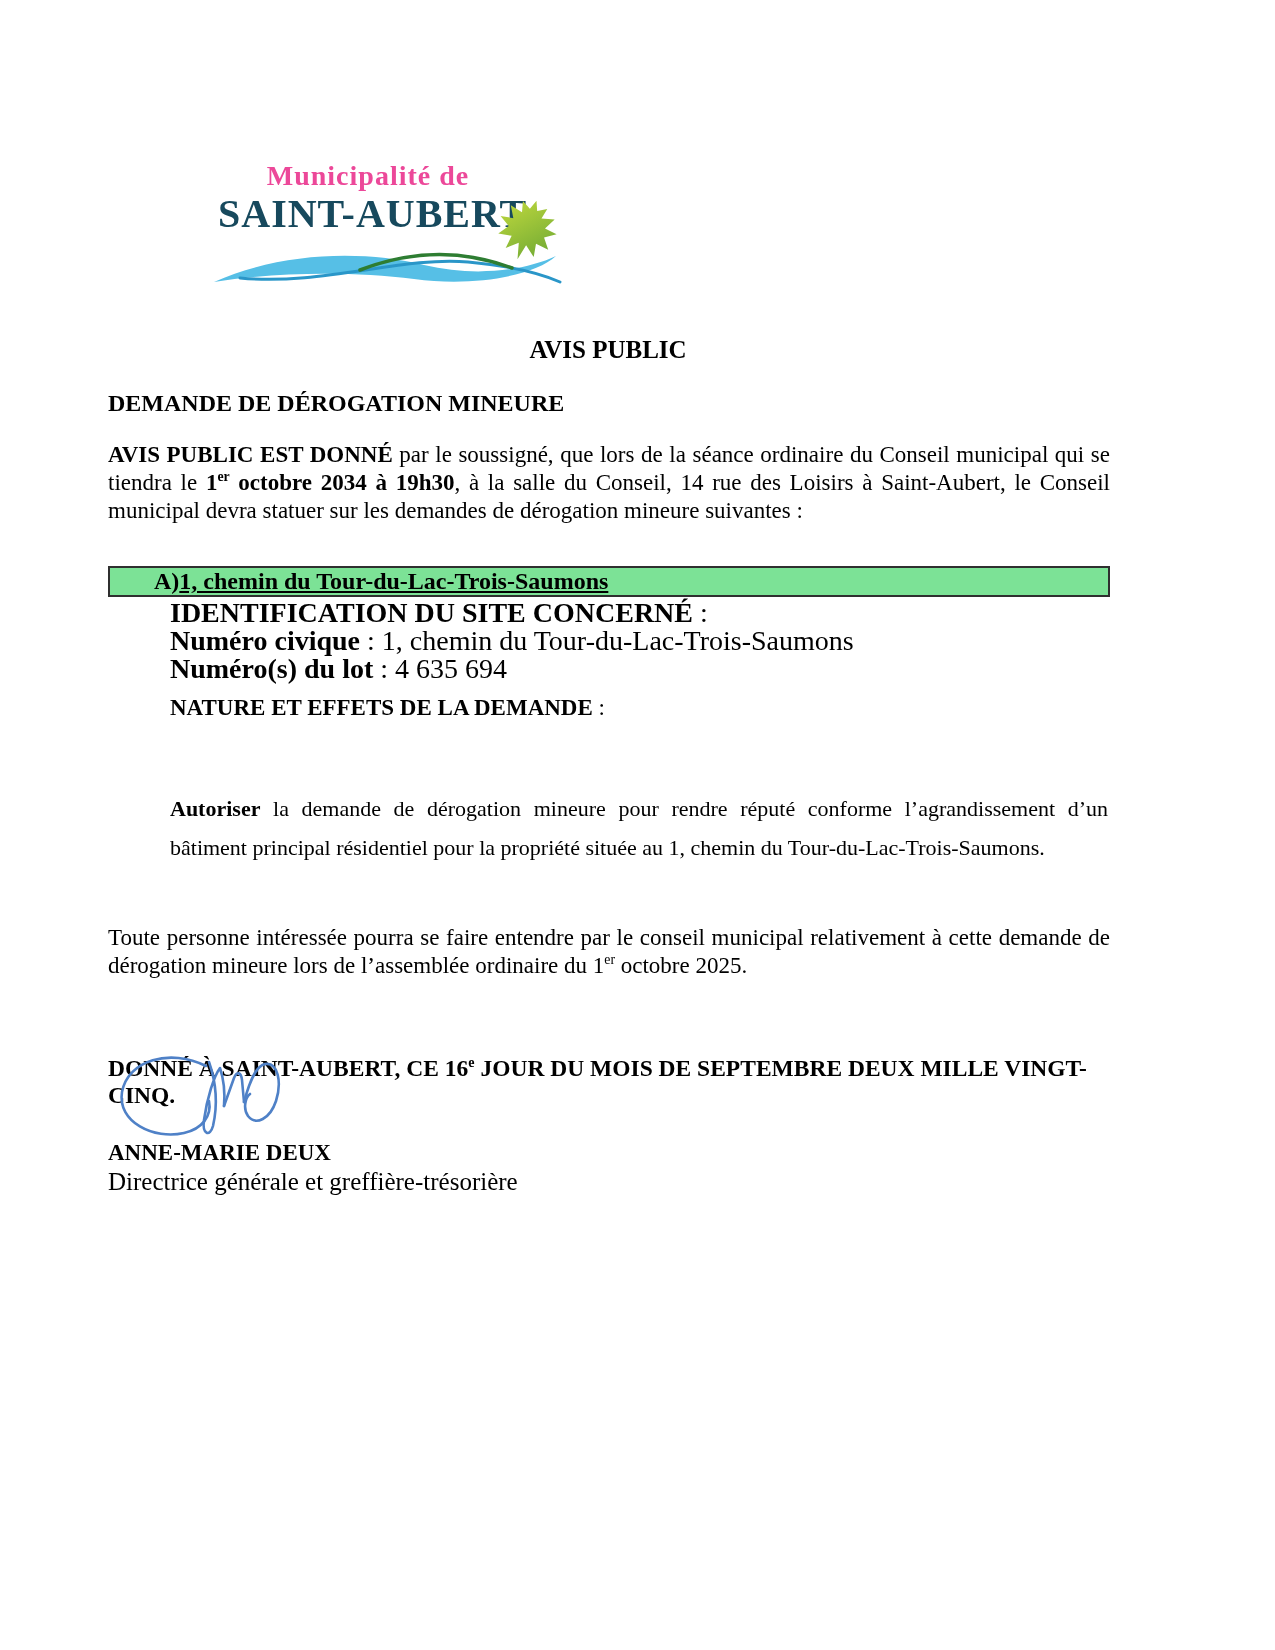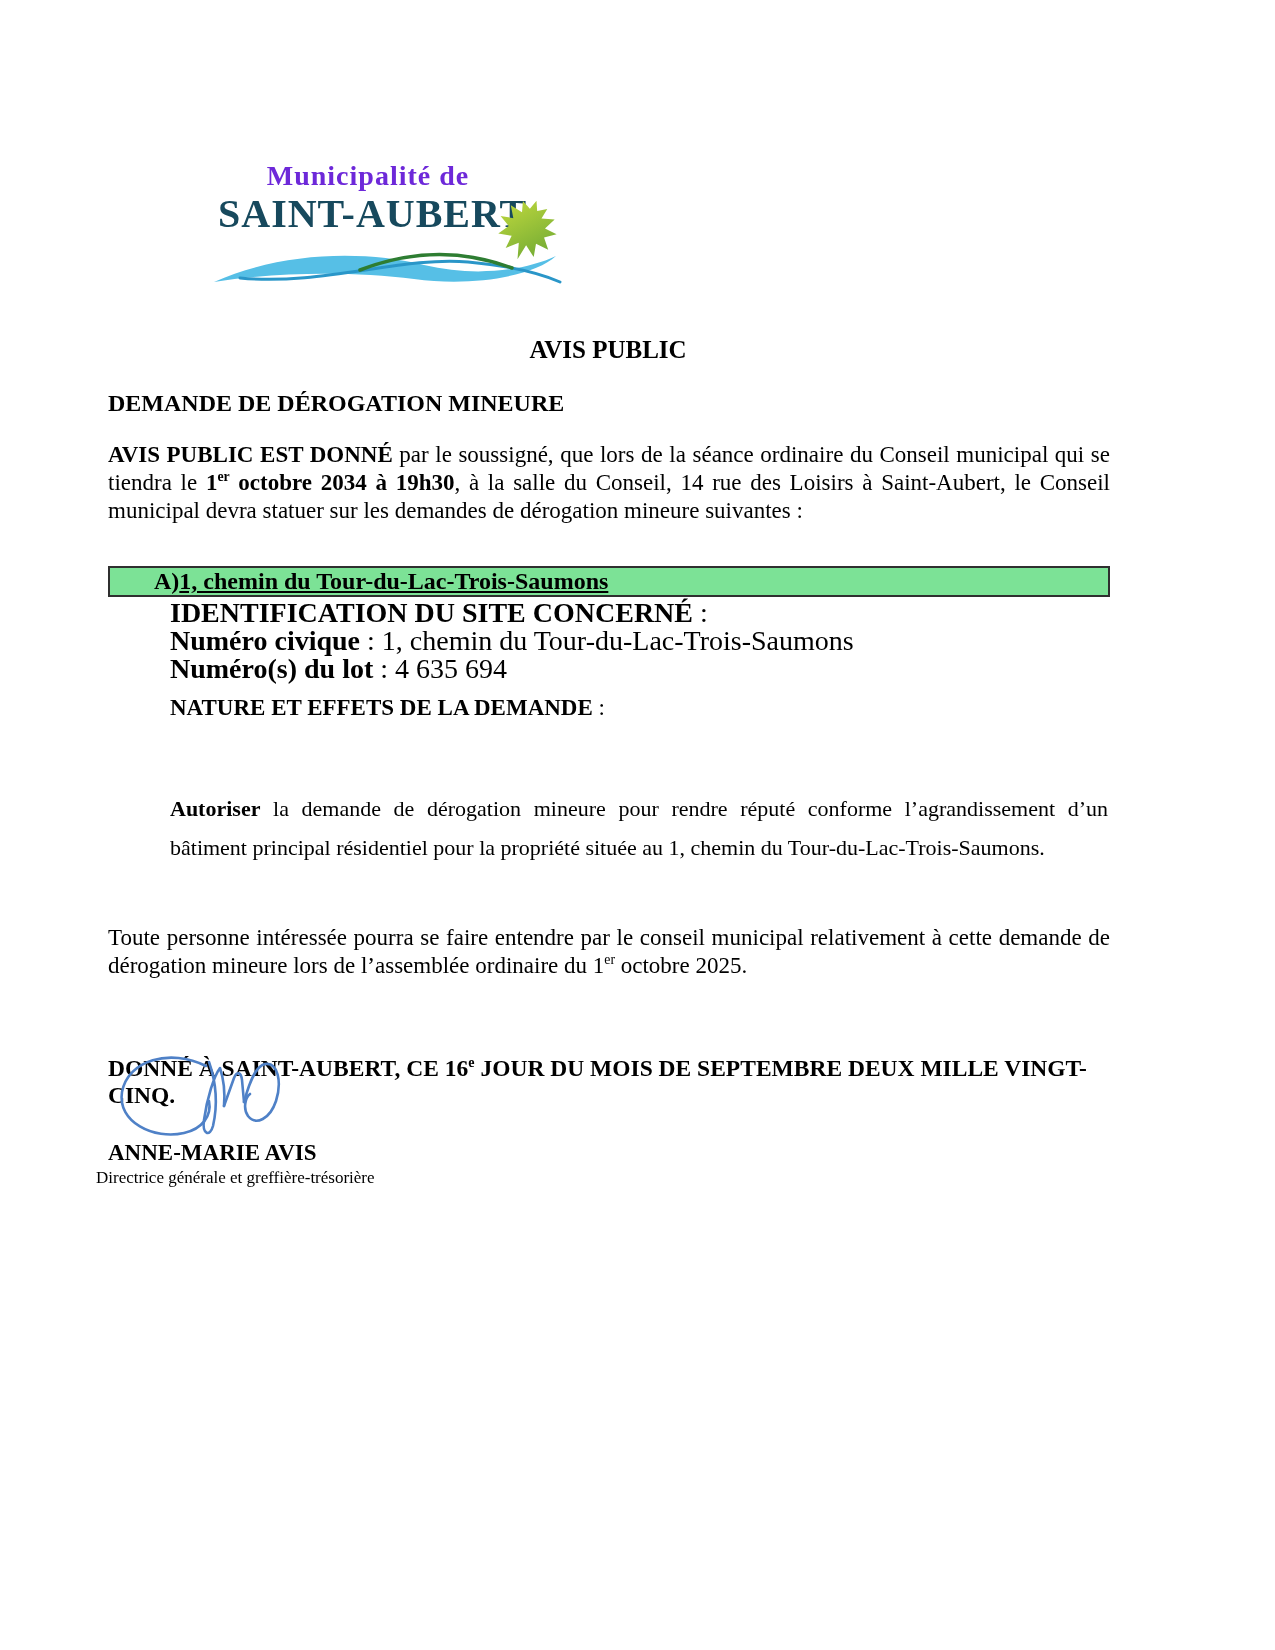--- a/index.html
+++ b/index.html
@@ -48,29 +48,29 @@
   .banner-title{text-decoration:underline;}
   
   .ident{position:absolute;left:170px;top:599px;width:938px;font-size:28px;line-height:28px;}
   .nature-head{position:absolute;left:170px;top:695px;width:938px;font-size:23px;font-weight:bold;}
   .nature-para{position:absolute;left:170px;top:789px;width:938px;font-size:22px;line-height:39px;text-align:justify;}
   .toute{position:absolute;left:108px;top:924px;width:1002px;}
   .donne{position:absolute;left:108px;top:1022px;width:1010px;font-size:23.5px;font-weight:bold;margin-top:33px;}
   
   .sig{position:absolute;left:110px;top:1046px;}
   .sig-name{position:absolute;left:108px;top:1140px;font-size:23px;font-weight:bold;}
-  .sig-role{position:absolute;left:96px;top:1168px;font-size:17px;}
+  .sig-role{position:absolute;left:108px;top:1168px;font-size:25px;}
 </style>
 </head>
 <body>
 
 <div class="page">
 
   <div class="logo">
-    <div class="logo-tagline" style="color: #6d28d9;">Municipalité de</div>
+    <div class="logo-tagline" style="color: #ec4899;">Municipalité de</div>
     <div class="logo-name" style="color: rgb(23, 73, 93);">SAINT-AUBERT</div>
 
     <svg class="logo-waves" width="352" height="46" viewBox="0 0 352 46">
       <path d="M2 40 C70 10 150 8 212 23 C262 35 312 29 344 14 C322 34 262 45 202 37 C140 29 62 30 2 40 Z" fill="#56bfe6"></path>
       <path fill="none" stroke-width="3" stroke-linecap="round" d="M28 36 C110 44 190 14 256 20 C300 24 330 32 348 40" stroke="#2a96c8"></path>
       <path fill="none" stroke-width="3.5" stroke-linecap="round" d="M148 28 C200 8 252 8 300 26" stroke="#2e7d32"></path>
     </svg>
 
     <svg class="logo-leaf" width="66" height="64" viewBox="0 0 100 100">
       <defs>
@@ -111,16 +111,16 @@
 
   <svg class="sig" width="180" height="95" viewBox="0 0 180 95">
     <g fill="none" stroke-width="2.6" stroke-linecap="round" stroke-linejoin="round" stroke="#4f81c7">
       <path d="M96 20 C60 2 18 14 12 46 C7 76 44 94 74 87 C92 83 102 70 99 55"></path>
       <path d="M99 16 C106 36 108 58 103 80 C100 91 92 89 94 74 C97 52 104 30 110 22 C114 34 115 48 114 60"></path>
       <path d="M114 60 L124 32 C127 25 131 26 132 34 L134 56"></path>
       <path d="M134 56 C140 34 146 20 155 18 C168 16 172 36 166 55 C160 73 146 80 138 70 C133 63 135 52 140 48"></path>
     </g>
   </svg>
 
-  <div class="sig-name">ANNE-MARIE AVIS</div>
+  <div class="sig-name">ANNE-MARIE DEUX</div>
   <div class="sig-role">Directrice générale et greffière-trésorière</div>
 
 </div>
 
 </body></html>

